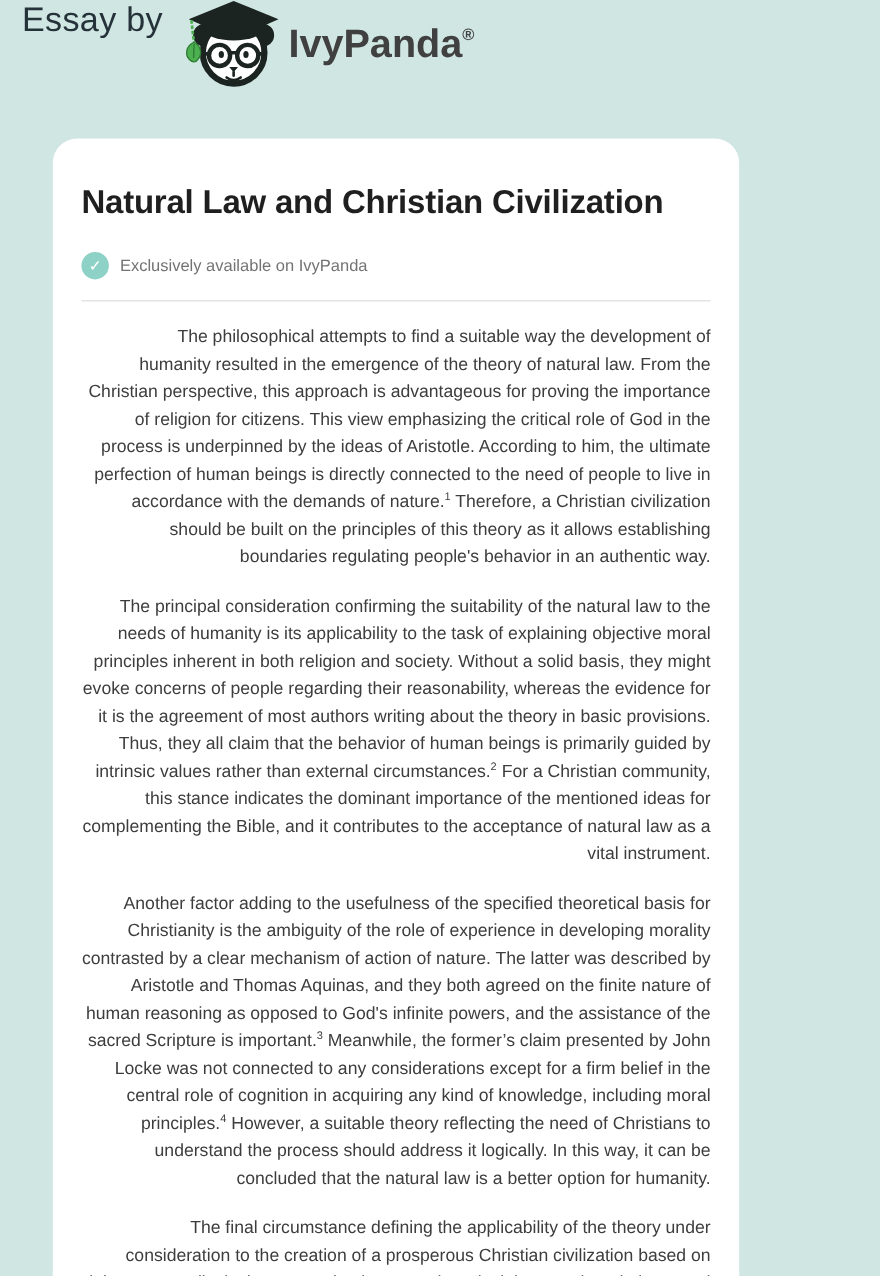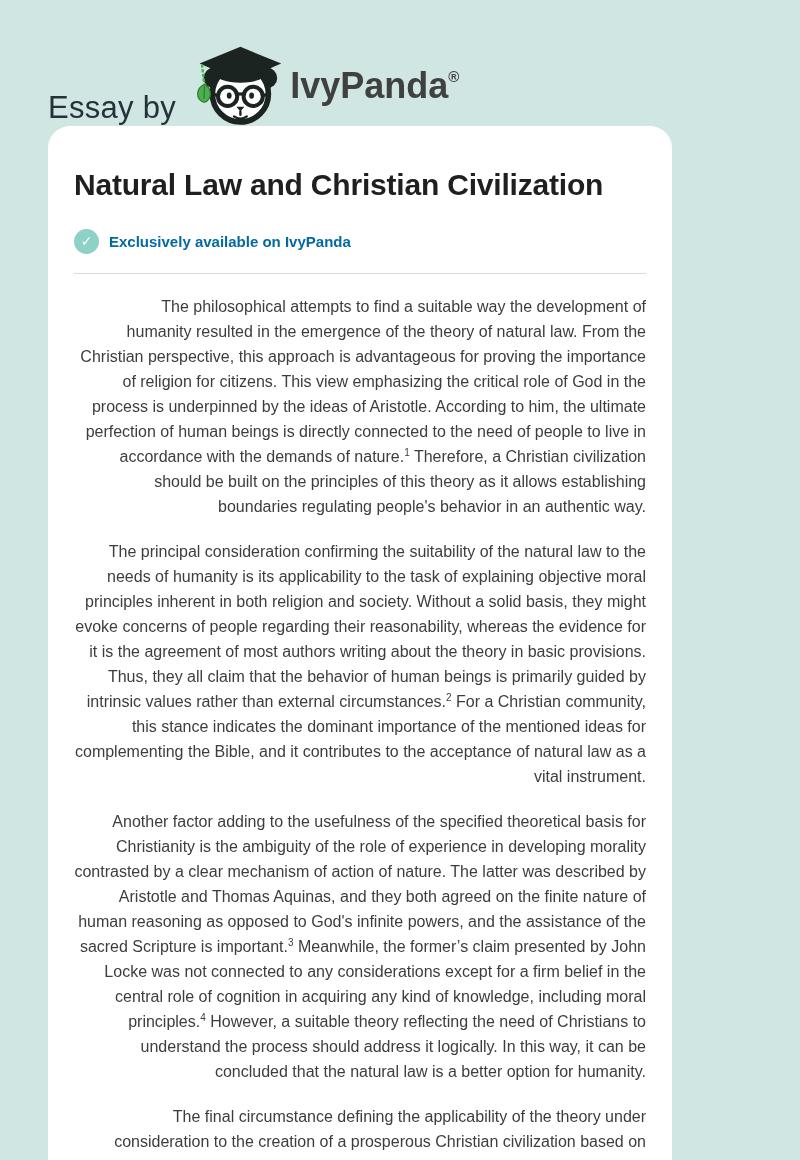--- a/index.html
+++ b/index.html
@@ -8,22 +8,22 @@
     width: 800px;
     height: 1160px;
     background: #cfe6e2;
     overflow: hidden;
     font-family: "Liberation Sans", "DejaVu Sans", sans-serif;
   }
   
   .header {
     height: 126px;
     display: flex;
-    align-items: flex-end;
-    padding-left: 48px;
+    align-items: flex-start;
+    padding-left: 20px;
   }
   .essay-by {
     font-size: 31px;
     color: #26323a;
     letter-spacing: 0.3px;
   }
   .logo {
     display: flex;
     align-items: center;
     margin-left: 16px;
@@ -73,22 +73,22 @@
     display: flex;
     align-items: center;
     justify-content: center;
     font-size: 14px;
     font-weight: bold;
     flex: 0 0 auto;
   }
   .exclusive-label {
     margin-left: 10px;
     font-size: 15px;
-    font-weight: bold;
-    color: #0369a1;
+    font-weight: normal;
+    color: #737373;
   }
   .divider {
     border: none;
     border-top: 1px solid #d9d9d9;
     margin: 19px 0 0 0;
   }
   .essay-body { margin-top: 4px; }
   .essay-body p {
     margin: 20px 0 0 0;
     font-size: 16px;

